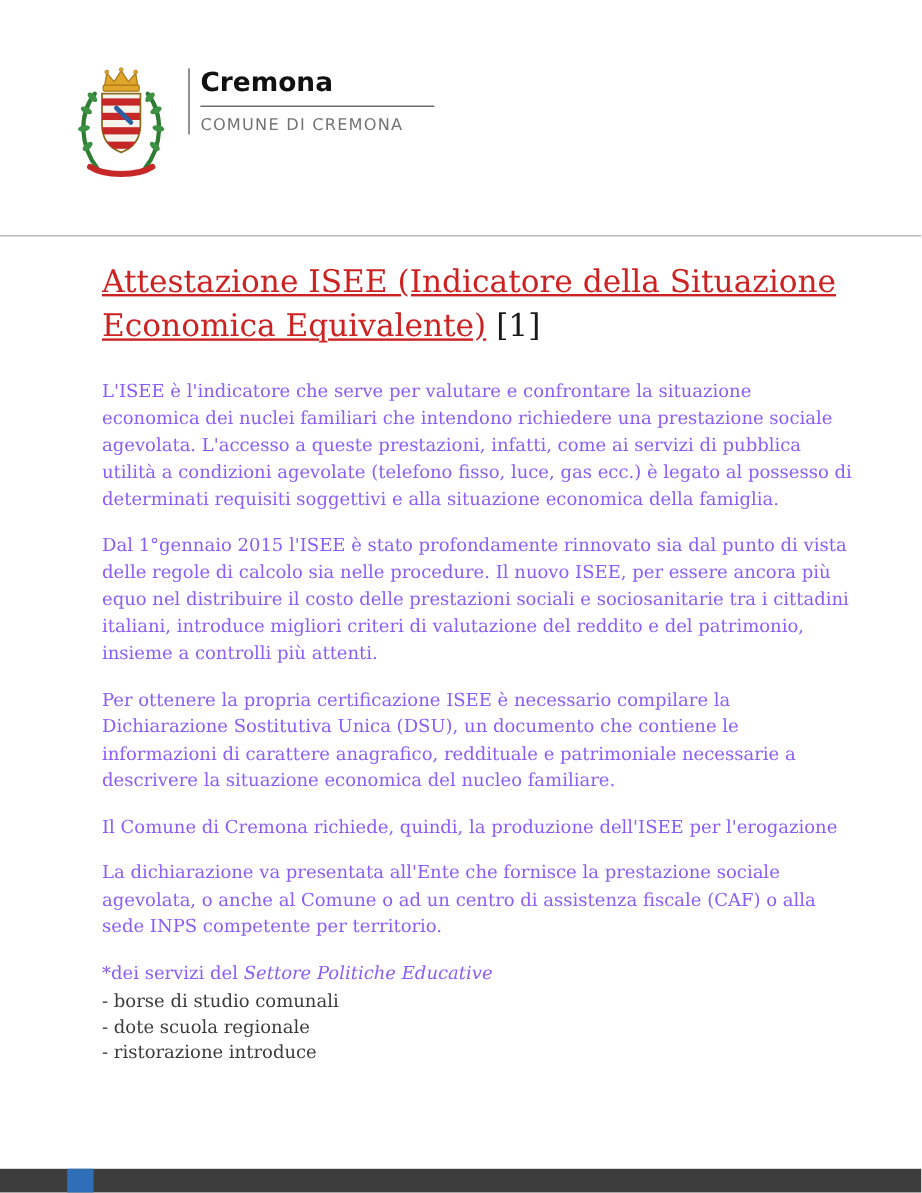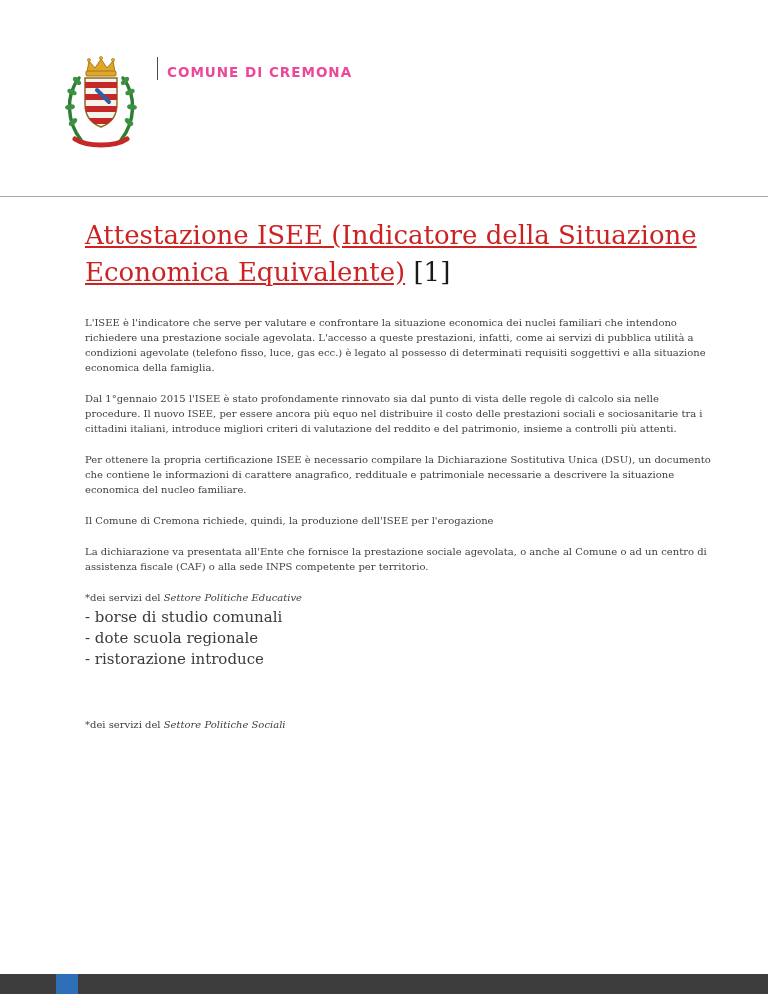--- a/index.html
+++ b/index.html
@@ -40,23 +40,22 @@
     font-weight: bold;
     font-size: 22px;
     color: #111111;
     padding-bottom: 6px;
     border-bottom: 1px solid #4a4a4a;
   }
   .brand-subtitle {
     font-family: "DejaVu Sans", sans-serif;
     font-size: 13.5px;
     letter-spacing: 1px;
-    color: #ec4899;
+    color: #737373;
     padding-top: 7px;
-    font-weight: bold;
   }
 
   
   .top-divider {
     border: none;
     border-top: 1px solid #a9a9a9;
     margin: 46px 0 0 0;
   }
 
   
@@ -70,24 +69,24 @@
     color: #1a1a1a;
   }
   .title-link {
     color: #cc2222;
     text-decoration: underline;
     cursor: pointer;
   }
   .title-suffix { color: #1a1a1a; text-decoration: none; }
 
   .main p {
-    font-size: 10px;
+    font-size: 15px;
     line-height: 1.5;
     margin-bottom: 16px;
-    color: #404040;
+    color: #8b5cf6;
   }
   .lead-line { margin-bottom: 2px !important; }
   .italic { font-style: italic; text-align: right; }
 
   .list .li {
     font-size: 15px;
     line-height: 1.42;
     color: #3b3b3b;
   }
   .gap-large { margin-top: 46px !important; }
@@ -145,20 +144,21 @@
           <rect x="28" y="42" width="32" height="6" fill="#c62828"></rect>
           <rect x="28" y="54" width="32" height="6" fill="#c62828"></rect>
           <rect x="28" y="66" width="32" height="6" fill="#c62828"></rect>
           <path d="M40,38 L52,50" stroke="#2e5fa3" stroke-width="4" stroke-linecap="round"></path>
         </g>
 
         <path d="M18,87 C30,95 58,95 70,87" fill="none" stroke="#c62828" stroke-width="5" stroke-linecap="round"></path>
       </svg>
     </a>
     <div class="brand">
+      <div class="brand-title">Cremona</div>
       <div class="brand-subtitle">COMUNE DI CREMONA</div>
     </div>
   </header>
 
   <hr class="top-divider">
 
   <main class="main">
 
     <h1 class="page-title">
       <a class="title-link">Attestazione ISEE (Indicatore della Situazione Economica Equivalente)</a><span class="title-suffix"> [1]</span>
@@ -171,21 +171,20 @@
     <p>La dichiarazione va presentata all'Ente che fornisce la prestazione sociale agevolata, o anche al Comune o ad un centro di assistenza fiscale (CAF) o alla sede INPS competente per territorio.</p>
 
     <p class="lead-line"><span>*dei servizi del </span><span class="italic">Settore Politiche Educative</span></p>
 
     <div class="list">
       <div class="li">- borse di studio comunali</div>
       <div class="li">- dote scuola regionale</div>
       <div class="li">- ristorazione introduce</div>
     </div>
 
-    <p class="lead-line gap-large"><span>*dei servizi del </span><span class="italic">Settore Politiche Sociali</span></p>
 
   </main>
 
   <footer class="footer">
     <div class="footer-accent"></div>
   </footer>
 
 </div>
 
 </body></html>

